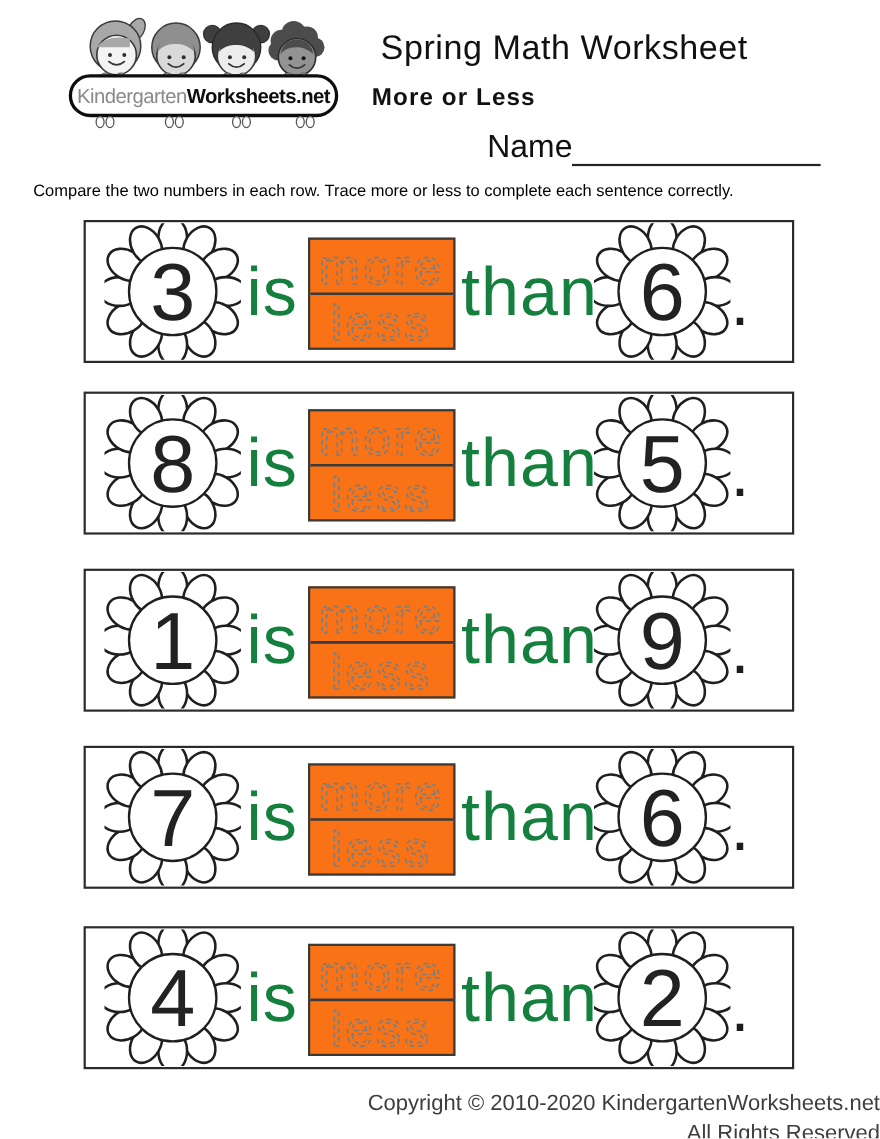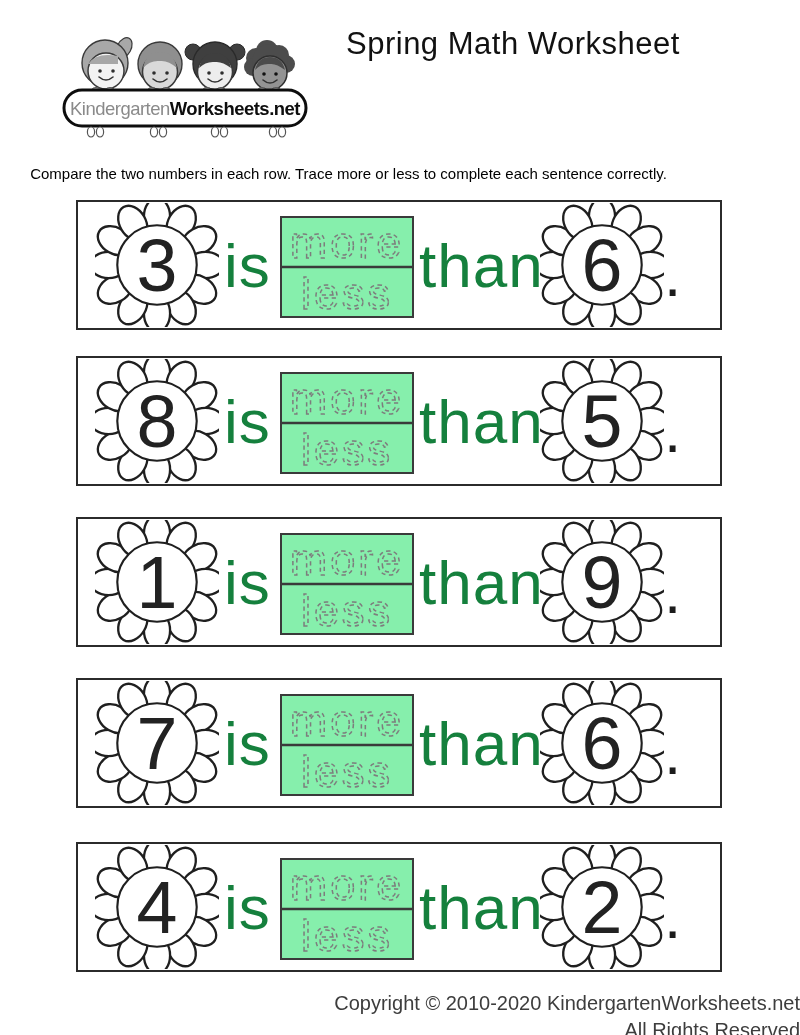--- a/index.html
+++ b/index.html
@@ -2,21 +2,21 @@
 <html><head>
 <meta charset="utf-8">
 <style>
   * { margin:0; padding:0; box-sizing:border-box; }
   html,body { background:#fff; }
   .page {
     position:relative; width:800px; height:1035px; background:#fff;
     font-family:"Liberation Sans", sans-serif; color:#1a1a1a; overflow:hidden;
   }
   
-  .logo { position:absolute; left:60px; top:30px; width:252px; height:114px; }
+  .logo { position:absolute; left:60px; top:9px; width:252px; height:114px; }
   .site-url { position:absolute; left:66px; top:128px; font-size:15px; color:#8a8a8a; letter-spacing:.4px; }
   .title { position:absolute; left:346px; top:26px; font-size:31px; font-weight:normal; letter-spacing:.5px; color:#111; }
   .subtitle { position:absolute; left:338px; top:75px; font-size:22px; font-weight:bold; letter-spacing:1px; color:#111; }
   .name-row { position:absolute; left:443px; top:118px; font-size:29px; color:#111; display:flex; align-items:flex-end; }
   .name-line { display:inline-block; width:226px; height:30px; border-bottom:2px solid #222; }
   .instructions { position:absolute; left:0; top:165px; width:697px; text-align:center; font-size:15px; color:#000; }
   
   #rows { position:absolute; inset:0; }
   .row {
     position:absolute; left:76px; width:646px; height:130px;
@@ -34,21 +34,21 @@
   }
   .word {
     position:absolute; top:0; height:100%; display:flex; align-items:center;
     font-size:62px; color:#15803d; letter-spacing:1px;
   }
   .word-is { left:146px; }
   .word-than { left:341px; }
   .period { position:absolute; left:586px; bottom:18px; font-size:62px; color:#1c1c1c; }
   .trace-box {
     position:absolute; left:202px; top:14px; width:134px; height:102px;
-    border:2px solid #3a3a3a; background:#86efac;
+    border:2px solid #3a3a3a; background:#f97316;
   }
   .trace-box svg { width:100%; height:100%; display:block; }
   .trace-divider { stroke:#3a3a3a; stroke-width:2.4; }
   .trace-word {
     font-family:"Liberation Sans", sans-serif; font-size:45px; letter-spacing:3px;
     fill:none; stroke:#7d7d7d; stroke-width:1.5; stroke-dasharray:4.2 3.4;
     text-anchor:middle;
   }
   
   .sign-rect { fill:#fff; stroke:#0d0d0d; stroke-width:3; }
@@ -135,21 +135,26 @@
         <ellipse cx="155" cy="102" rx="3.6" ry="5"></ellipse>
           <ellipse cx="164" cy="102" rx="3.6" ry="5"></ellipse>
         <ellipse cx="213" cy="102" rx="3.6" ry="5"></ellipse>
           <ellipse cx="222" cy="102" rx="3.6" ry="5"></ellipse>
       </g>
     </svg>
   </div>
 
 
   <h1 class="title">Spring Math Worksheet</h1>
-
+  <h2 class="subtitle">More or Less</h2>
+
+  <div class="name-row">
+    <span>Name</span>
+      <span class="name-line"></span>
+  </div>
 
   <p class="instructions">Compare the two numbers in each row. Trace more or less to complete each sentence correctly.</p>
 
   <div id="rows">
   <div class="row" style="top: 200px;">
     <div class="flower flower-left">
       <svg viewBox="0 0 128 128">
         <g>
           <ellipse class="petal" cx="64" cy="14" rx="13.5" ry="19"></ellipse>
           <ellipse class="petal" cx="64" cy="14" rx="13.5" ry="19" transform="rotate(30 64 64)"></ellipse>

